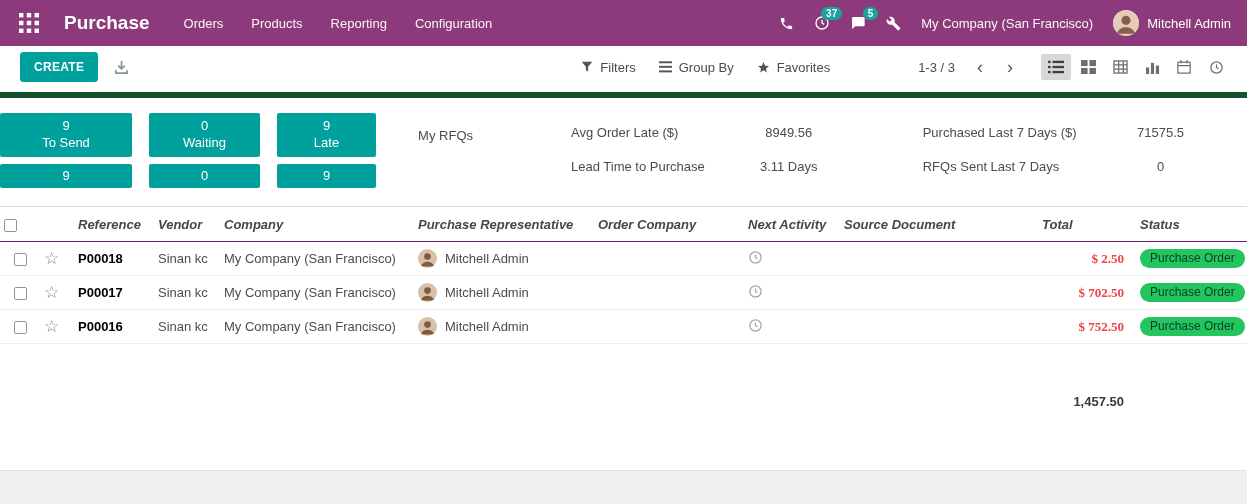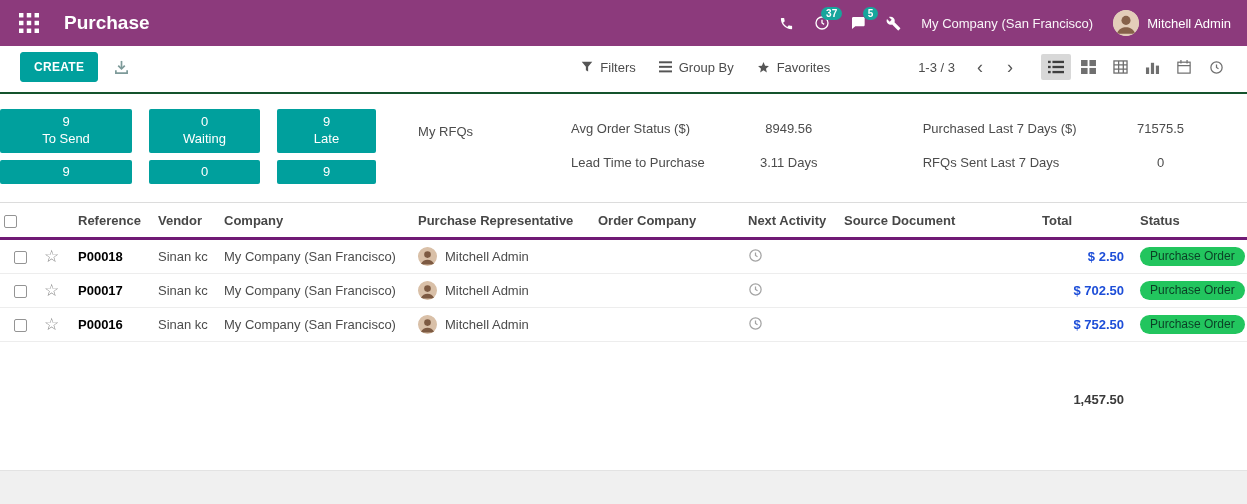--- a/index.html
+++ b/index.html
@@ -36,21 +36,21 @@
   .searchbar{margin-left:auto;display:flex;align-items:center;width:608px;gap:8px;}
   .facet{display:inline-flex;align-items:stretch;border-radius:3px;overflow:hidden;font-size:12px;flex:0 0 auto;}
   .facet-icon{background:#92417f;color:#fff;display:flex;align-items:center;padding:0 6px;}
   .facet-body{background:#e9e9f2;color:#555;display:flex;align-items:center;gap:7px;padding:4px 8px;}
   .facet-remove{cursor:pointer;color:#666;font-weight:bold;font-size:13px;line-height:1;}
   .search-input{flex:1;border:none;outline:none;background:transparent;font-size:13px;color:#555;min-width:60px;}
   .search-input::placeholder{color:#b0b0bd;}
   .magnifier{flex:0 0 auto;cursor:pointer;display:flex;}
 
   
-  .buttons-row{display:flex;align-items:center;padding:6px 16px 10px 20px;border-bottom:2px solid #14532d;flex:0 0 auto;}
+  .buttons-row{display:flex;align-items:center;padding:6px 16px 10px 20px;border-bottom:6px solid #14532d;flex:0 0 auto;}
   .btn-create{background:var(--teal);border:1px solid var(--teal);color:#fff;font-size:12px;font-weight:bold;
     letter-spacing:.3px;padding:7px 13px;border-radius:3px;cursor:pointer;}
   .export-btn{margin-left:16px;display:flex;cursor:pointer;}
   .search-options{margin-left:auto;display:flex;align-items:center;gap:23px;font-size:13px;color:var(--text);}
   .search-option{display:flex;align-items:center;gap:7px;cursor:pointer;}
   .pager{display:flex;align-items:center;gap:20px;margin-left:88px;font-size:13px;}
   .pager-arrow{cursor:pointer;font-size:18px;line-height:14px;color:#555;padding:0 2px;}
   .view-switcher{display:flex;align-items:center;margin-left:26px;gap:2px;}
   .vs-btn{width:30px;height:26px;display:flex;align-items:center;justify-content:center;cursor:pointer;border-radius:2px;}
   .vs-btn.active{background:#d8d8d8;}
@@ -64,31 +64,31 @@
   .dash-btn.two-line{padding:4px 0 6px;line-height:17px;}
   .dash-btn.one-line{padding:4px 0 5px;}
   .dash-stats{display:flex;margin-left:74px;gap:78px;padding-top:12px;}
   .stat-group{display:grid;grid-template-columns:auto 112px;gap:19px 28px;font-size:13px;}
   .stat-value{text-align:center;}
 
   
   .list-wrap{flex:0 0 auto;}
   table.listview{width:100%;border-collapse:collapse;table-layout:fixed;font-size:13px;}
   .listview th{font-weight:bold;color:#474747;text-align:left;padding:9px 4px;border-top:1px solid #dcdcdc;
-    border-bottom:3px solid #701a75;white-space:nowrap;overflow:hidden;}
+    border-bottom:1px solid #701a75;white-space:nowrap;overflow:hidden;font-style:italic;}
   .listview td{padding:7px 4px;border-bottom:1px solid #ededed;white-space:nowrap;overflow:hidden;vertical-align:middle;}
   .cell-center{text-align:center;}
   .cell-right{text-align:right;}
   .checkbox{display:inline-block;width:13px;height:13px;border:1px solid #949494;border-radius:2px;background:#fff;cursor:pointer;vertical-align:middle;}
   .star{font-size:17px;color:#8a8a8a;cursor:pointer;line-height:1;}
   .ref{font-weight:bold;color:#000000;}
   .rep-cell{display:flex;align-items:center;gap:8px;}
   .avatar.small{width:19px;height:19px;}
   .activity-clock{display:inline-flex;}
-  .total{font-weight:bold;color:#1d4ed8;}
+  .total{font-weight:bold;color:#ef4444;font-family:Liberation Serif, serif;}
   .status-badge{display:inline-block;background:#22c55e;color:#0b3f25;font-size:12px;padding:2px 10px 3px;
     border-radius:11px;cursor:pointer;}
   .opt-cols{font-size:14px;font-weight:bold;color:#444;cursor:pointer;text-align:center;}
   .listview tfoot td{border-bottom:none;padding-top:50px;font-weight:bold;color:#3a3a3a;}
 
   .bottom-strip{margin-top:auto;height:34px;background:#f0f0f0;border-top:1px solid #e3e3e3;flex:0 0 auto;}
 </style>
 </head>
 <body>
 
@@ -104,20 +104,26 @@
           <rect x="0" y="7" width="4" height="4"></rect>
             <rect x="7" y="7" width="4" height="4"></rect>
             <rect x="14" y="7" width="4" height="4"></rect>
           <rect x="0" y="14" width="4" height="4"></rect>
             <rect x="7" y="14" width="4" height="4"></rect>
             <rect x="14" y="14" width="4" height="4"></rect>
         </g>
       </svg>
     </div>
     <div class="app-title">Purchase</div>
+    <nav class="nav-menus">
+      <span class="nav-menu">Orders</span>
+      <span class="nav-menu">Products</span>
+      <span class="nav-menu">Reporting</span>
+      <span class="nav-menu">Configuration</span>
+    </nav>
     <div class="nav-right">
       <span class="nav-icon">
         <svg width="15" height="15" viewBox="0 0 24 24" fill="#fff">
             <path d="M6.6 10.8c1.4 2.8 3.8 5.1 6.6 6.6l2.2-2.2c.3-.3.7-.4 1-.2 1.1.4 2.3.6 3.6.6.6 0 1 .4 1 1V20c0 .6-.4 1-1 1C10.6 21 3 13.4 3 4c0-.6.4-1 1-1h3.5c.6 0 1 .4 1 1 0 1.2.2 2.4.6 3.6.1.3 0 .7-.2 1l-2.3 2.2z"></path>
           </svg>
       </span>
       <span class="nav-icon">
         <svg width="16" height="16" viewBox="0 0 24 24" fill="none" stroke="#fff" stroke-width="2">
             <circle cx="12" cy="12" r="9"></circle>
             <path d="M12 7v5l3.2 2"></path>
@@ -252,21 +258,21 @@
       </button>
 
       <div class="dash-rowlabel">My RFQs</div>
       <button class="dash-btn one-line">9</button>
       <button class="dash-btn one-line">0</button>
       <button class="dash-btn one-line">9</button>
     </div>
 
     <div class="dash-stats">
       <div class="stat-group">
-        <span>Avg Order Status ($)</span>
+        <span>Avg Order Late ($)</span>
         <span class="stat-value">8949.56</span>
         <span>Lead Time to Purchase</span>
         <span class="stat-value">3.11  Days</span>
       </div>
       <div class="stat-group">
         <span>Purchased Last 7 Days ($)</span>
         <span class="stat-value">71575.5</span>
         <span>RFQs Sent Last 7 Days</span>
         <span class="stat-value">0</span>
       </div>

